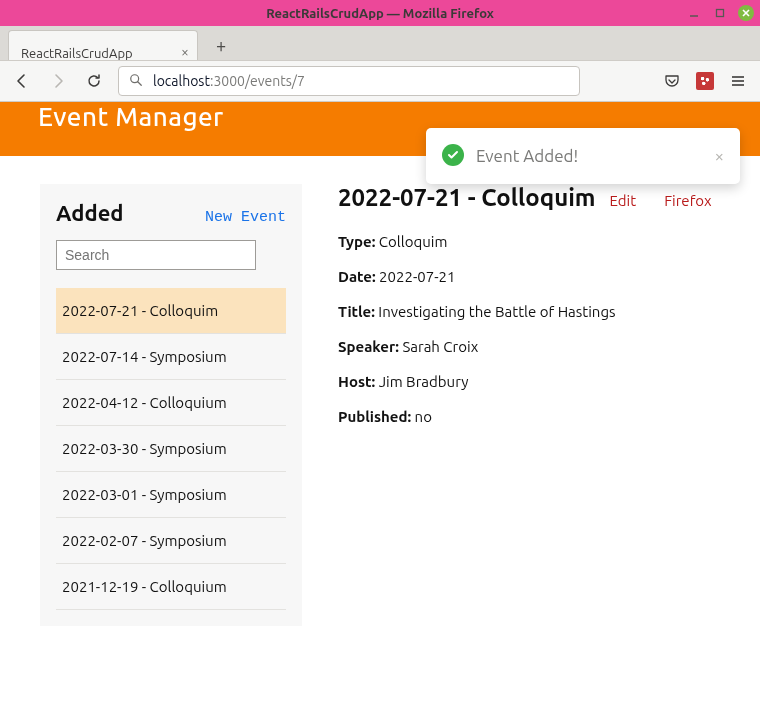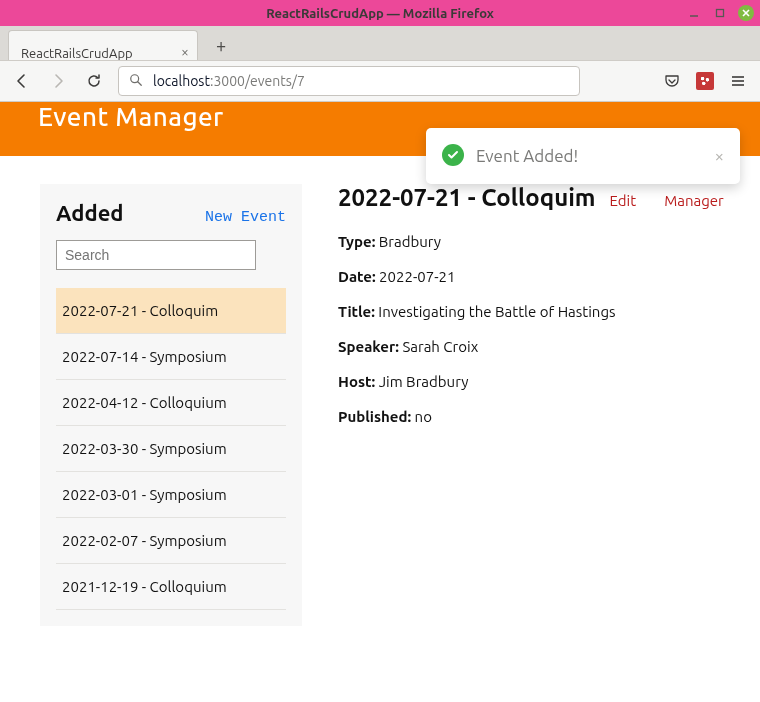--- a/index.html
+++ b/index.html
@@ -324,25 +324,25 @@
       <li class="event-item">2022-03-01 - Symposium</li>
       <li class="event-item">2022-02-07 - Symposium</li>
       <li class="event-item">2021-12-19 - Colloquium</li>
     </ul>
   </aside>
 
   <main class="main">
     <div class="detail-heading-row">
       <h2 class="detail-heading">2022-07-21 - Colloquim</h2>
       <a class="action-link">Edit</a>
-      <a class="action-link">Manager</a>
+      <a class="action-link">Firefox</a>
     </div>
     <div class="detail-row">
       <span class="lbl">Type:</span>
-      <span>Bradbury</span>
+      <span>Colloquim</span>
     </div>
     <div class="detail-row">
       <span class="lbl">Date:</span>
       <span>2022-07-21</span>
     </div>
     <div class="detail-row">
       <span class="lbl">Title:</span>
       <span>Investigating the Battle of Hastings</span>
     </div>
     <div class="detail-row">

